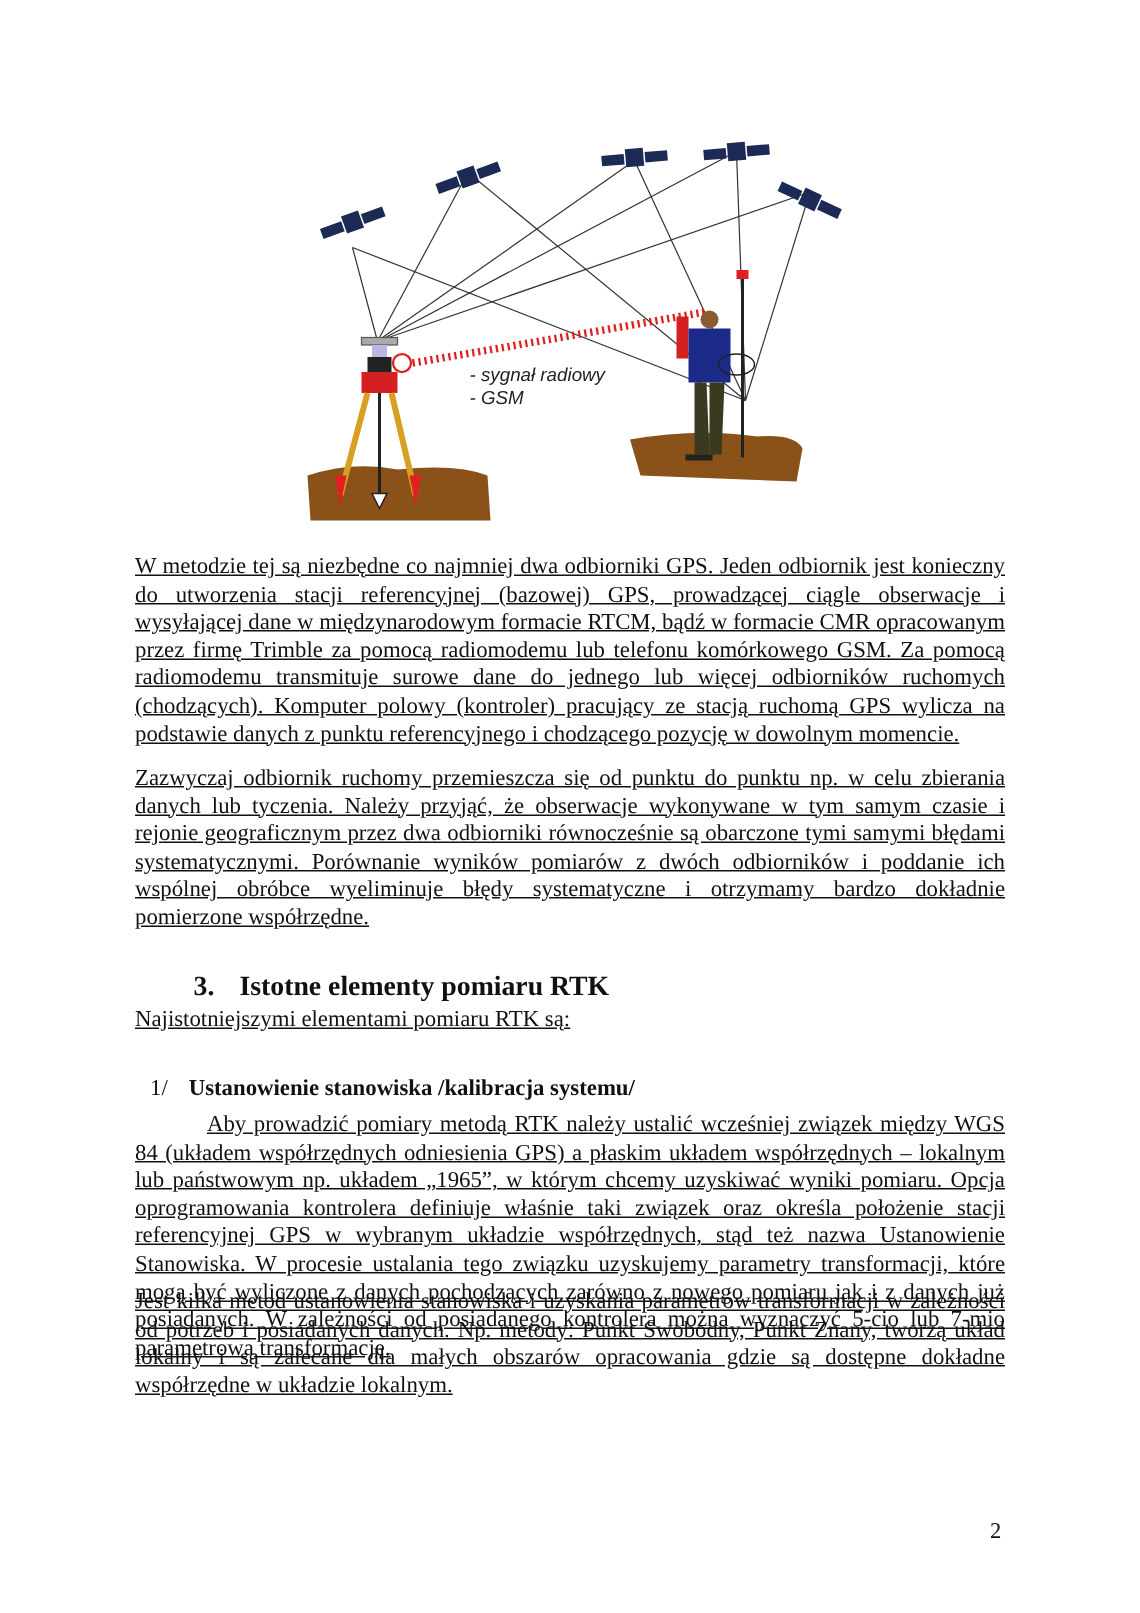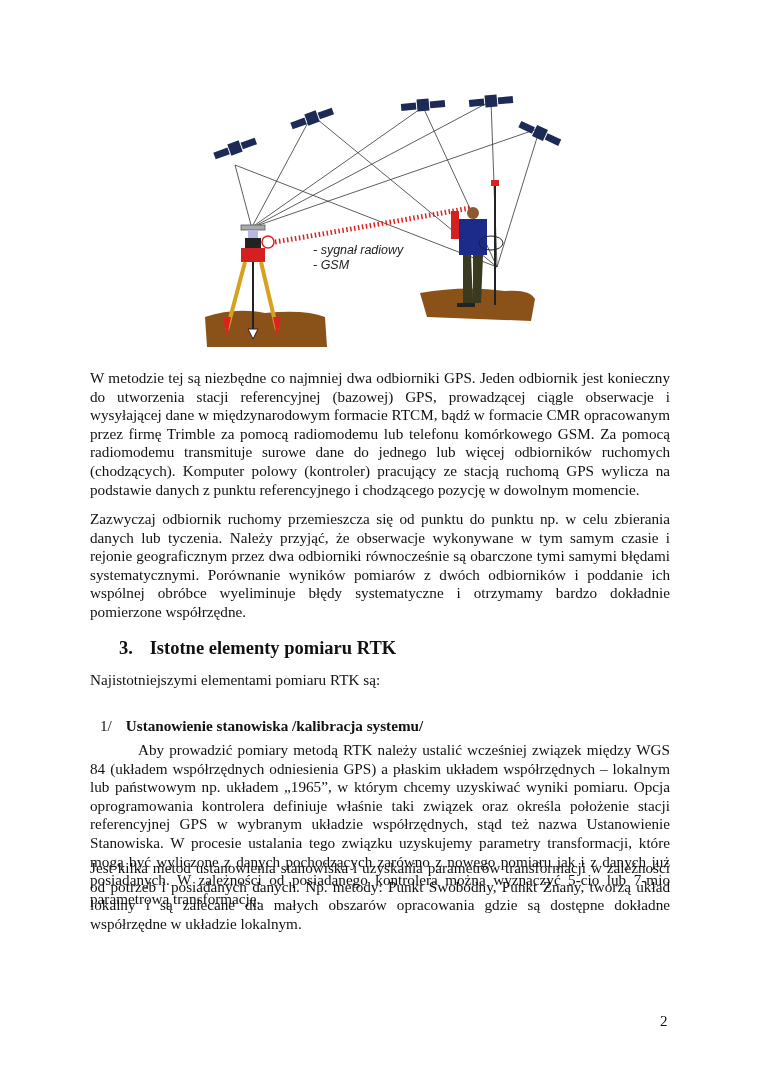--- a/index.html
+++ b/index.html
@@ -1,22 +1,22 @@
 <!DOCTYPE html>
 <html><head>
 <meta charset="utf-8">
 <style>
   html, body { margin:0; padding:0; background:#fff; }
   body { width:760px; height:1075px; position:relative; overflow:hidden;
          font-family:"Liberation Serif", serif; color:#111; }
   .fig { position:absolute; left:195px; top:85px; width:370px; height:265px;font-style:italic; }
   .para { position:absolute; left:90px; width:580px; font-size:15.2px; line-height:18.6px;
-          text-align:justify; margin:0; }
+          text-align:justify; margin:0;text-decoration:underline; }
   .para.indent { text-indent:48px; }
-  .h3 { position:absolute; left:113px; top:632px; font-size:18.5px; font-weight:bold; margin:6px; }
+  .h3 { position:absolute; left:113px; top:632px; font-size:18.5px; font-weight:bold; margin:16px; }
   .h3 .num { display:inline-block; width:26px; }
   .h4 { position:absolute; left:90px; top:707px; font-size:15.2px; font-weight:bold; margin:10px; }
   .h4 .num { font-weight:normal; display:inline-block; width:22px; }
   .pageno { position:absolute; left:660px; top:1013px; font-size:15px; }
   .lbl { font-family:"Liberation Sans", sans-serif; font-size:12.5px; fill:#222; }
 </style>
 </head>
 <body>
 
 <div class="fig">

